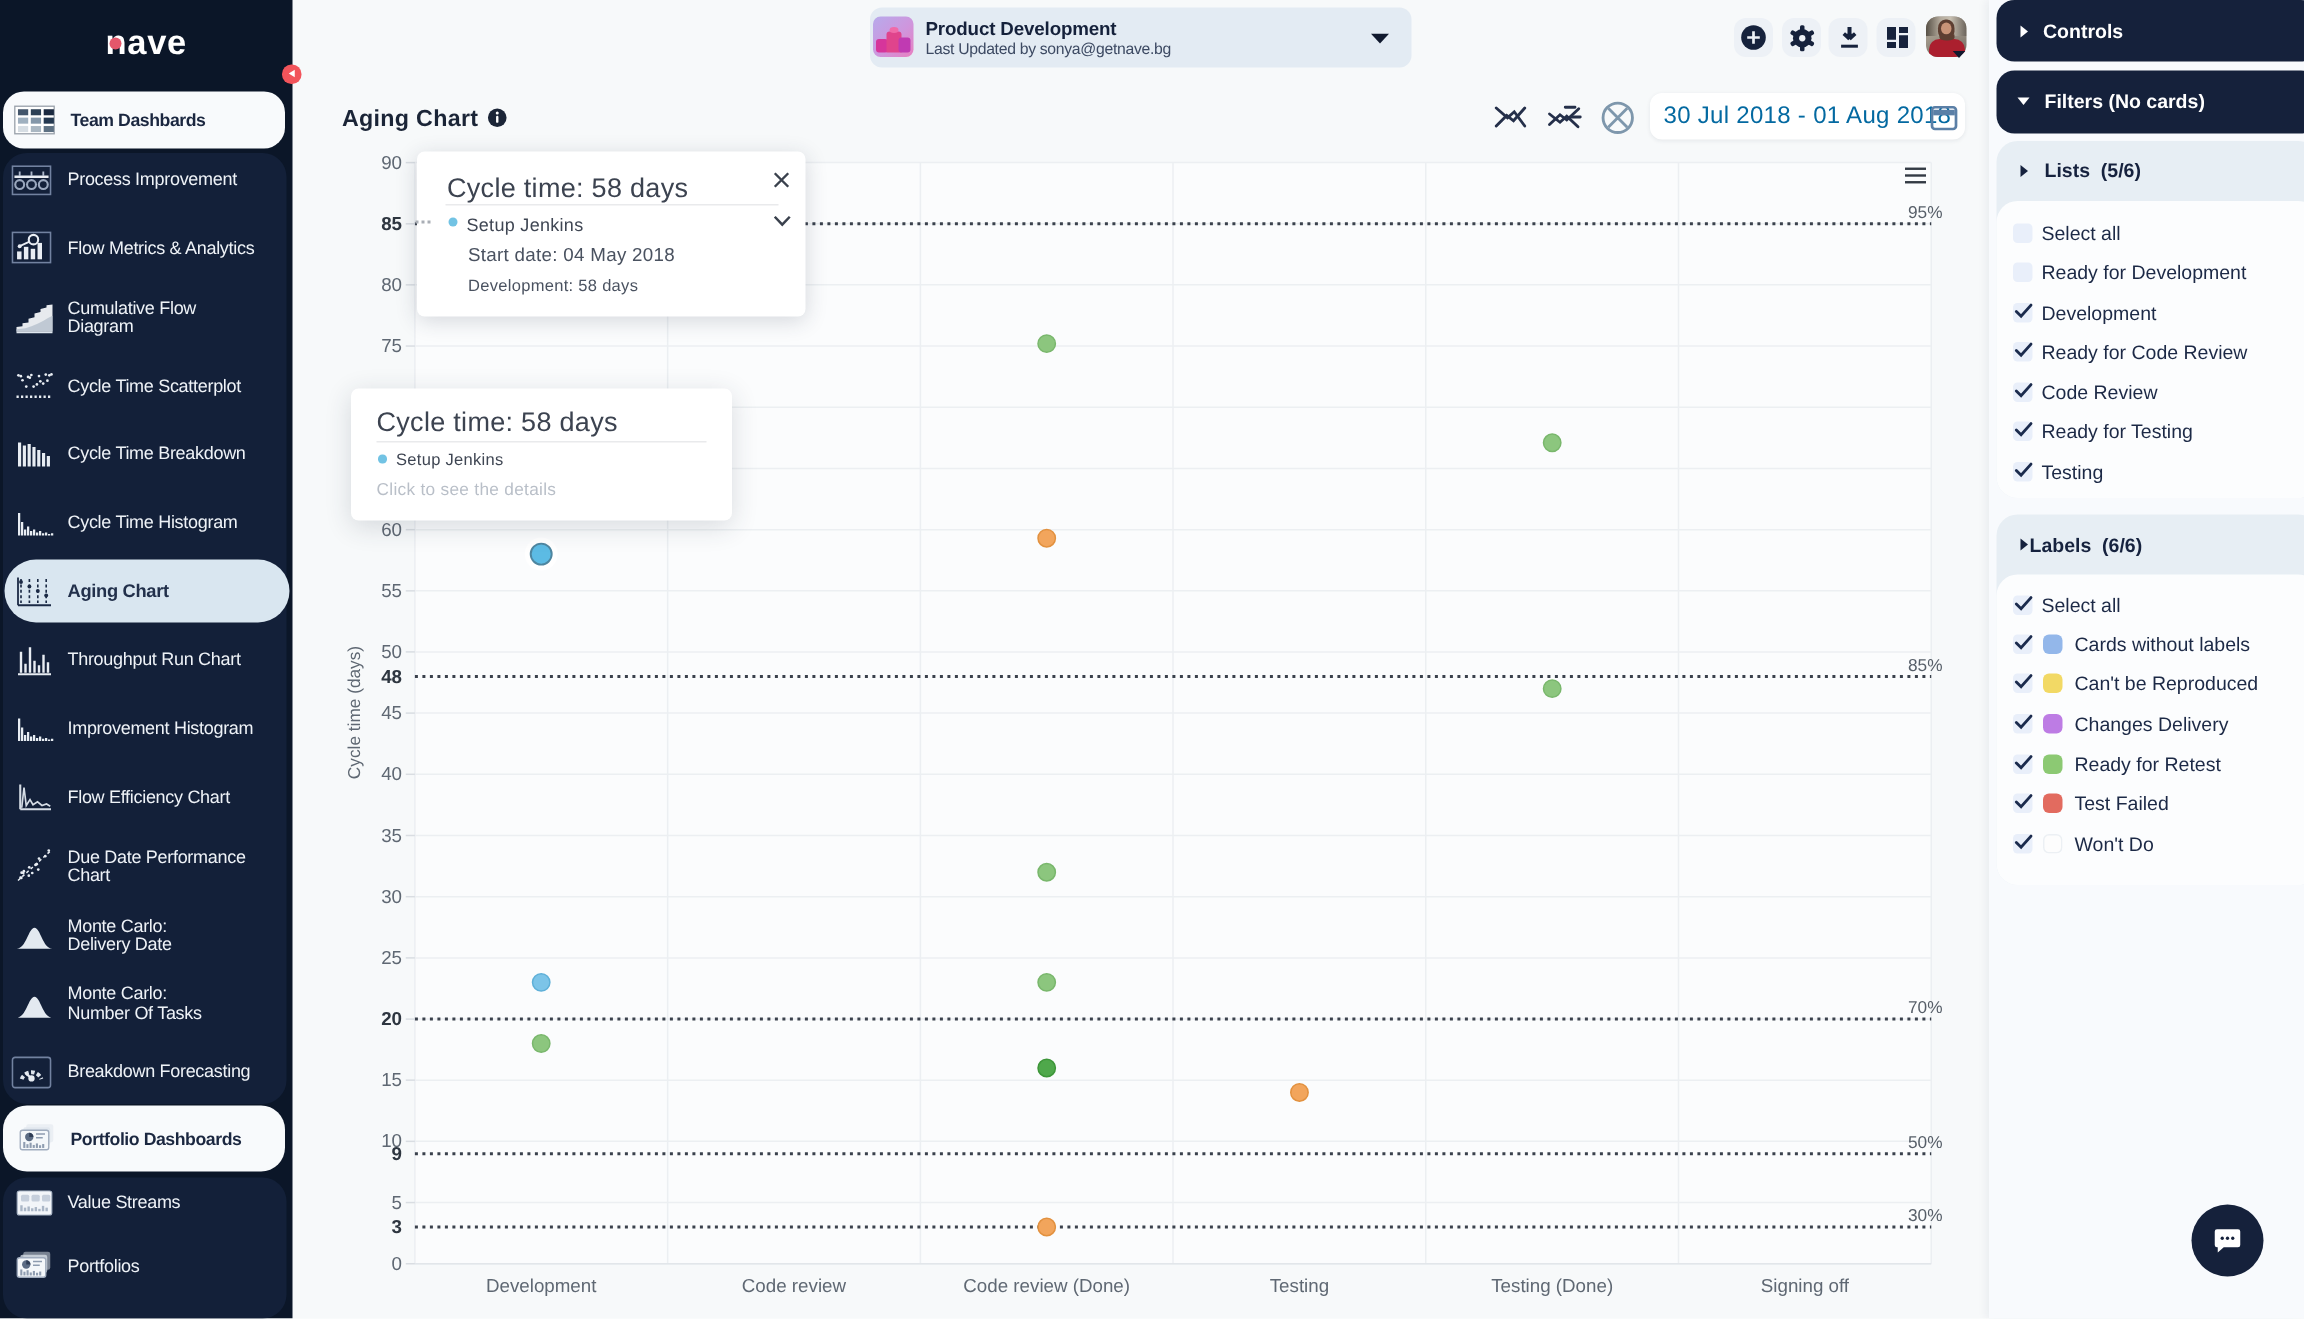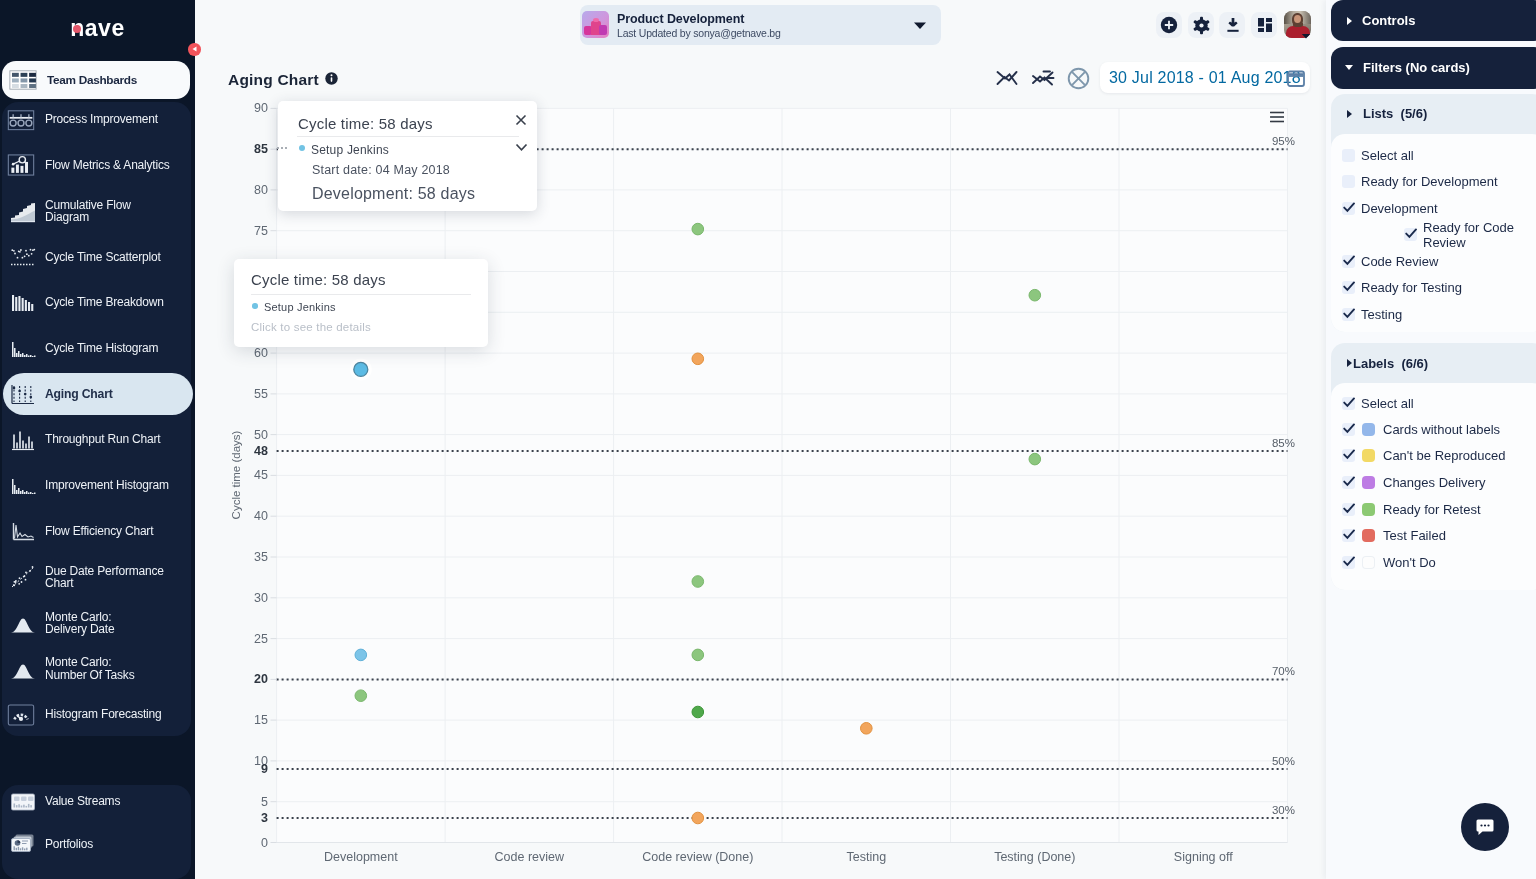--- a/index.html
+++ b/index.html
@@ -29,21 +29,21 @@
 #boardsel{position:absolute;left:580px;top:5px;width:361px;height:40px;border-radius:8px;background:#e3ebf3}
 #boardthumb{position:absolute;left:582px;top:11px;width:27px;height:27px;border-radius:5px;background:linear-gradient(135deg,#b7aaeb 0%,#cf96dd 55%,#e87fc0 100%);overflow:hidden}
 #boardthumb i{position:absolute;border-radius:2px}
 .ibtn{position:absolute;top:12px;width:26px;height:26px;border-radius:8px;background:#edf1f6;display:flex;align-items:center;justify-content:center}
 #avatar{position:absolute;left:1284px;top:10.5px;width:27px;height:27px;border-radius:8px;overflow:hidden;background:linear-gradient(160deg,#8d8579 0%,#a39a8c 40%,#6b645c 100%)}
 
 #title{position:absolute;left:228px;top:70.5px;font-size:15.5px;font-weight:700;color:#1b2537;letter-spacing:.2px}
 #dateb{position:absolute;left:1100px;top:62px;width:210px;height:31px;background:#fff;border-radius:8px;box-shadow:0 1px 3px rgba(30,40,60,.08);display:flex;align-items:center}
 #dateb span{margin-left:9px;font-size:16px;color:#0369a1;font-weight:500;letter-spacing:.2px}
 .tip{position:absolute;background:#fff;border-radius:5px;box-shadow:0 3px 14px rgba(40,50,70,.18);z-index:6}
-.tip .ttl{position:absolute;font-size:15px;color:#3c4350;letter-spacing:.2px}
+.tip .ttl{position:absolute;font-size:18px;color:#3c4350;letter-spacing:.2px}
 .tip .sep{position:absolute;height:1px;background:#e9eaec}
 .tip .dot{position:absolute;width:6px;height:6px;border-radius:50%;background:#72c3e4}
 .tip .nm{position:absolute;color:#3f4653;letter-spacing:.2px}
 .tip .rw{position:absolute;color:#4a5260;letter-spacing:.2px}
 #chat{position:absolute;left:1461px;top:803px;width:48px;height:48px;border-radius:50%;background:#15213b;display:flex;align-items:center;justify-content:center}
 </style></head><body>
 
 <div id="sidebar">
 <div id="logo">nave<span class="reddot"></span></div>
 <div id="collapse">
@@ -234,21 +234,39 @@
       </svg>
       <span class="sb-txt txt">Monte Carlo:<br>Number Of Tasks</span>
     </div>
 <div class="sb-item" style="top:700.5px;height:28px">
       <svg class="sb-ic" style="left:7px" width="32" height="28" viewBox="0 0 32 28">
         <rect x="1.5" y="2.5" width="29" height="23" rx="2" fill="none" stroke="#7282a0" stroke-width="1.2"></rect>
         <path d="M8.5 19 A8 8 0 0 1 23.5 19" fill="none" stroke="#dfe5ed" stroke-width="3" stroke-dasharray="2.8 1.8"></path>
         <circle cx="16" cy="18.5" r="2.4" fill="#e9edf3"></circle>
         <path d="M16 18.5 L11.5 14.5" stroke="#e9edf3" stroke-width="1.6"></path>
       </svg>
-      <span class="sb-txt txt">Histogram Forecasting</span>
+      <span class="sb-txt txt">Breakdown Forecasting</span>
+    </div>
+<div class="sb-pill" style="top:737px;height:44px;border-radius:16px">
+      <svg class="sb-ic" width="28" height="28" viewBox="0 0 28 28">
+        <rect x="6.5" y="4.5" width="18" height="12" rx="1.5" fill="#dde4ec" opacity=".5"></rect>
+        <rect x="4.5" y="6.5" width="18" height="12" rx="1.5" fill="#dde4ec" opacity=".75"></rect>
+        <rect x="2.5" y="8.5" width="19" height="13" rx="1.5" fill="#f4f7fa" stroke="#9fabbd" stroke-width=".9"></rect>
+        <circle cx="8.5" cy="13" r="2.8" fill="#5b6b84"></circle>
+        <path d="M8.5 13 L8.5 10.2 A2.8 2.8 0 0 1 11.3 13 Z" fill="#2e3c55"></path>
+        <path d="M13 11 H19 M13 13.5 H17.5" stroke="#8e9cb0" stroke-width="1.1"></path>
+        <rect x="4.5" y="16.3" width="1.4" height="4" fill="#8e9cb0"></rect>
+        <rect x="6.6" y="17.8" width="1.4" height="2.5" fill="#8e9cb0"></rect>
+        <rect x="8.7" y="16.8" width="1.4" height="3.5" fill="#8e9cb0"></rect>
+        <rect x="10.8" y="18.3" width="1.4" height="2" fill="#8e9cb0"></rect>
+        <rect x="12.9" y="17.3" width="1.4" height="3" fill="#8e9cb0"></rect>
+        <rect x="15.0" y="18.5" width="1.4" height="1.8" fill="#8e9cb0"></rect>
+        <rect x="17.1" y="17.7" width="1.4" height="2.6" fill="#8e9cb0"></rect>
+      </svg>
+      <span class="sb-txt" style="color:#1b2740;font-weight:600;font-size:11.8px;letter-spacing:-.3px">Portfolio Dashboards</span>
     </div>
 <div class="sb-card" style="top:785px;height:94px"></div>
 <div class="sb-item" style="top:787.5px;height:28px">
       <svg class="sb-ic" width="28" height="28" viewBox="0 0 28 28">
         <rect x="2.5" y="6" width="23" height="16" rx="1.5" fill="#f2f5f9" stroke="#aeb9c9" stroke-width=".8"></rect>
         <rect x="5" y="8.5" width="5.5" height="4.5" rx="1" fill="#c6cfdc"></rect>
         <rect x="12" y="8.5" width="5.5" height="4.5" rx="1" fill="#c6cfdc"></rect>
         <rect x="19" y="8.5" width="5.5" height="4.5" rx="1" fill="#c6cfdc"></rect>
         <rect x="4.5" y="15.5" width="1.6" height="4.0" fill="#aab6c6"></rect>
         <rect x="6.9" y="17.1" width="1.6" height="2.4000000000000004" fill="#aab6c6"></rect>
@@ -417,21 +435,21 @@
 <svg class="abs" style="left:236px;top:12px" width="14" height="14" viewBox="0 0 14 14">
       <path d="M2.5 2.5 L11.5 11.5 M11.5 2.5 L2.5 11.5" stroke="#3a414d" stroke-width="1.6"></path>
     </svg>
 <div class="sep" style="left:19px;top:34.5px;width:222px"></div>
 <div class="dot" style="left:21px;top:44px"></div>
 <div class="nm" style="left:33px;top:41.5px;font-size:12px">Setup Jenkins</div>
 <svg class="abs" style="left:237px;top:42px" width="13" height="9" viewBox="0 0 13 9">
       <path d="M1.5 1.5 L6.5 6.8 L11.5 1.5" fill="none" stroke="#3a414d" stroke-width="1.7"></path>
     </svg>
 <div class="rw" style="left:34px;top:62px;font-size:12.5px">Start date: 04 May 2018</div>
-<div class="rw" style="left:34px;top:84px;font-size:16px">Development: 58 days</div>
+<div class="rw" style="left:34px;top:84px;font-size:11px">Development: 58 days</div>
 </div>
 <div class="tip" style="left:234px;top:259px;width:254px;height:88px;box-shadow:0 4px 18px rgba(40,50,70,.16)">
 <div class="ttl" style="left:17px;top:12px">Cycle time: 58 days</div>
 <div class="sep" style="left:17px;top:34.5px;width:220px"></div>
 <div class="dot" style="left:18px;top:44px;width:5.5px;height:5.5px"></div>
 <div class="nm" style="left:30px;top:42px;font-size:11px">Setup Jenkins</div>
 <div class="rw" style="left:17px;top:62px;font-size:11.5px;color:#b9bfc8">Click to see the details</div>
 </div>
 <div id="boardsel"></div>
 <div id="boardthumb">
@@ -523,21 +541,21 @@
     <span style="margin-left:6px">Ready for Development</span>
   </div>
 <div class="cbrow" style="left:1342px;top:195px;height:26px">
     <span class="cb">
       <svg width="14" height="14" viewBox="0 0 14 14">
         <path d="M2.2 7.6 L5.4 10.8 L12 3.4" fill="none" stroke="#1b2b4d" stroke-width="1.9" stroke-linecap="round"></path>
       </svg>
     </span>
     <span style="margin-left:6px">Development</span>
   </div>
-<div class="cbrow" style="left:1404px;top:221.5px;height:26px">
+<div class="cbrow" style="left:1342px;top:221.5px;height:26px">
     <span class="cb">
       <svg width="14" height="14" viewBox="0 0 14 14">
         <path d="M2.2 7.6 L5.4 10.8 L12 3.4" fill="none" stroke="#1b2b4d" stroke-width="1.9" stroke-linecap="round"></path>
       </svg>
     </span>
     <span style="margin-left:6px">Ready for Code Review</span>
   </div>
 <div class="cbrow" style="left:1342px;top:248px;height:26px">
     <span class="cb">
       <svg width="14" height="14" viewBox="0 0 14 14">

